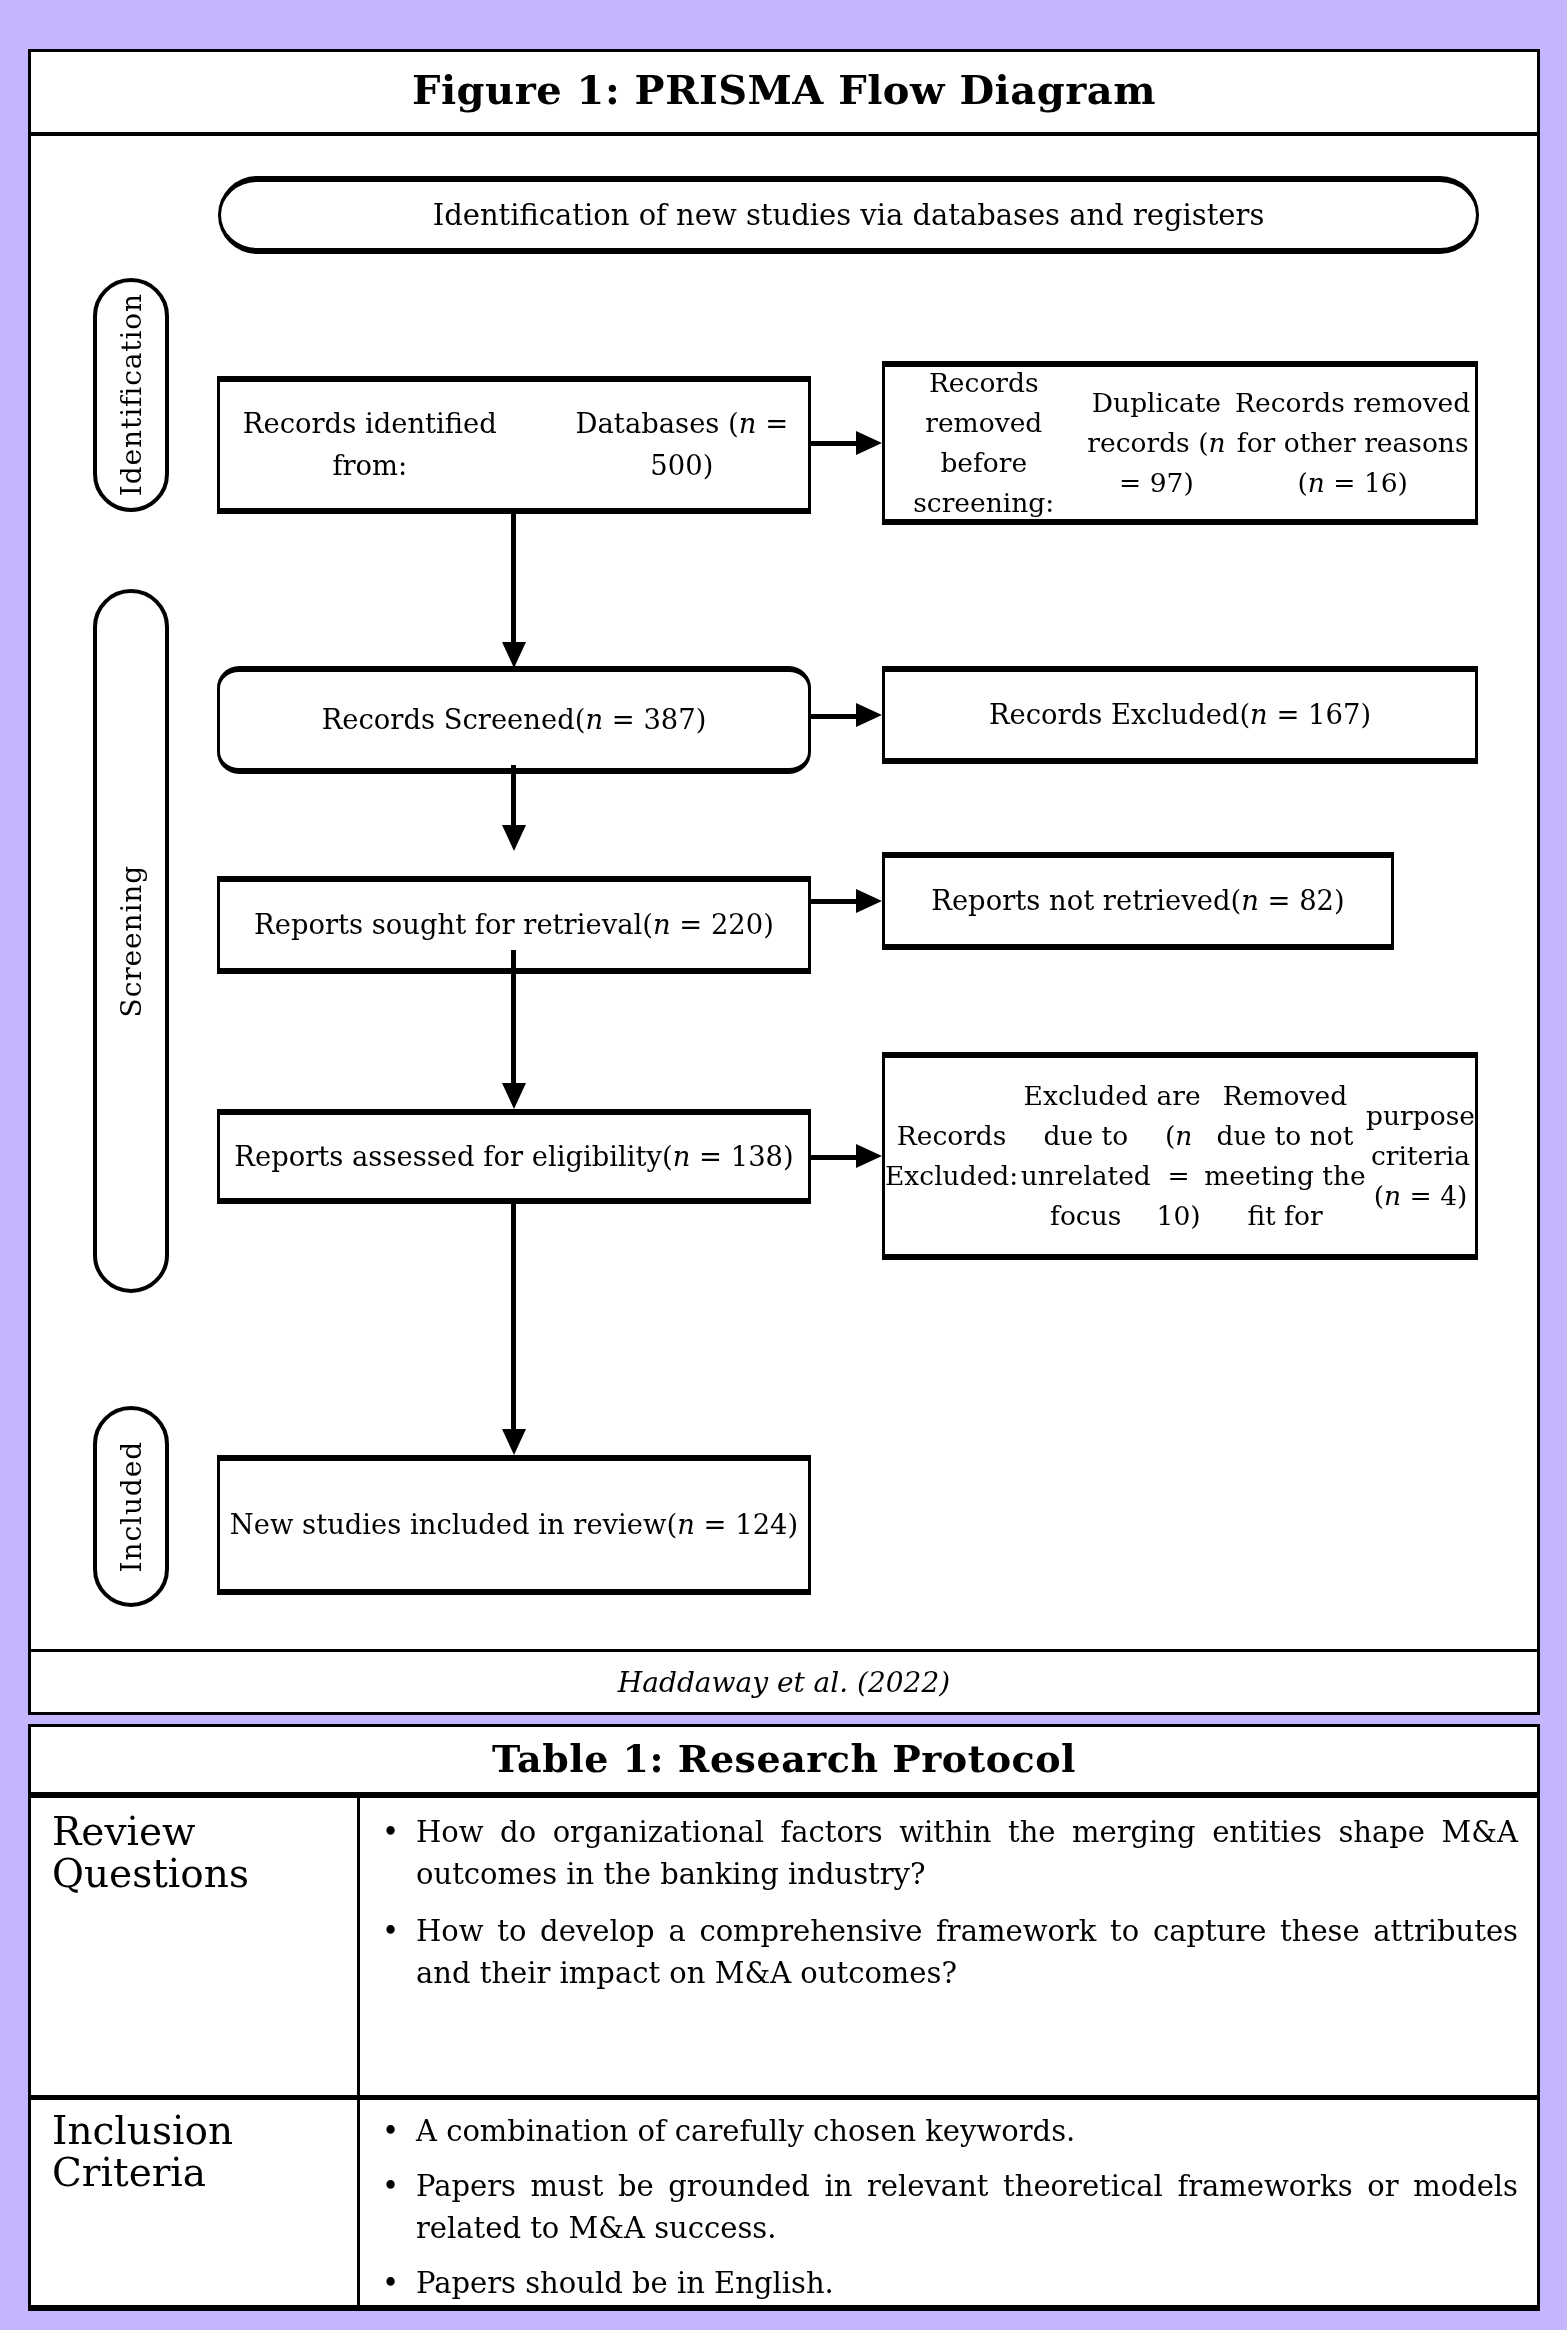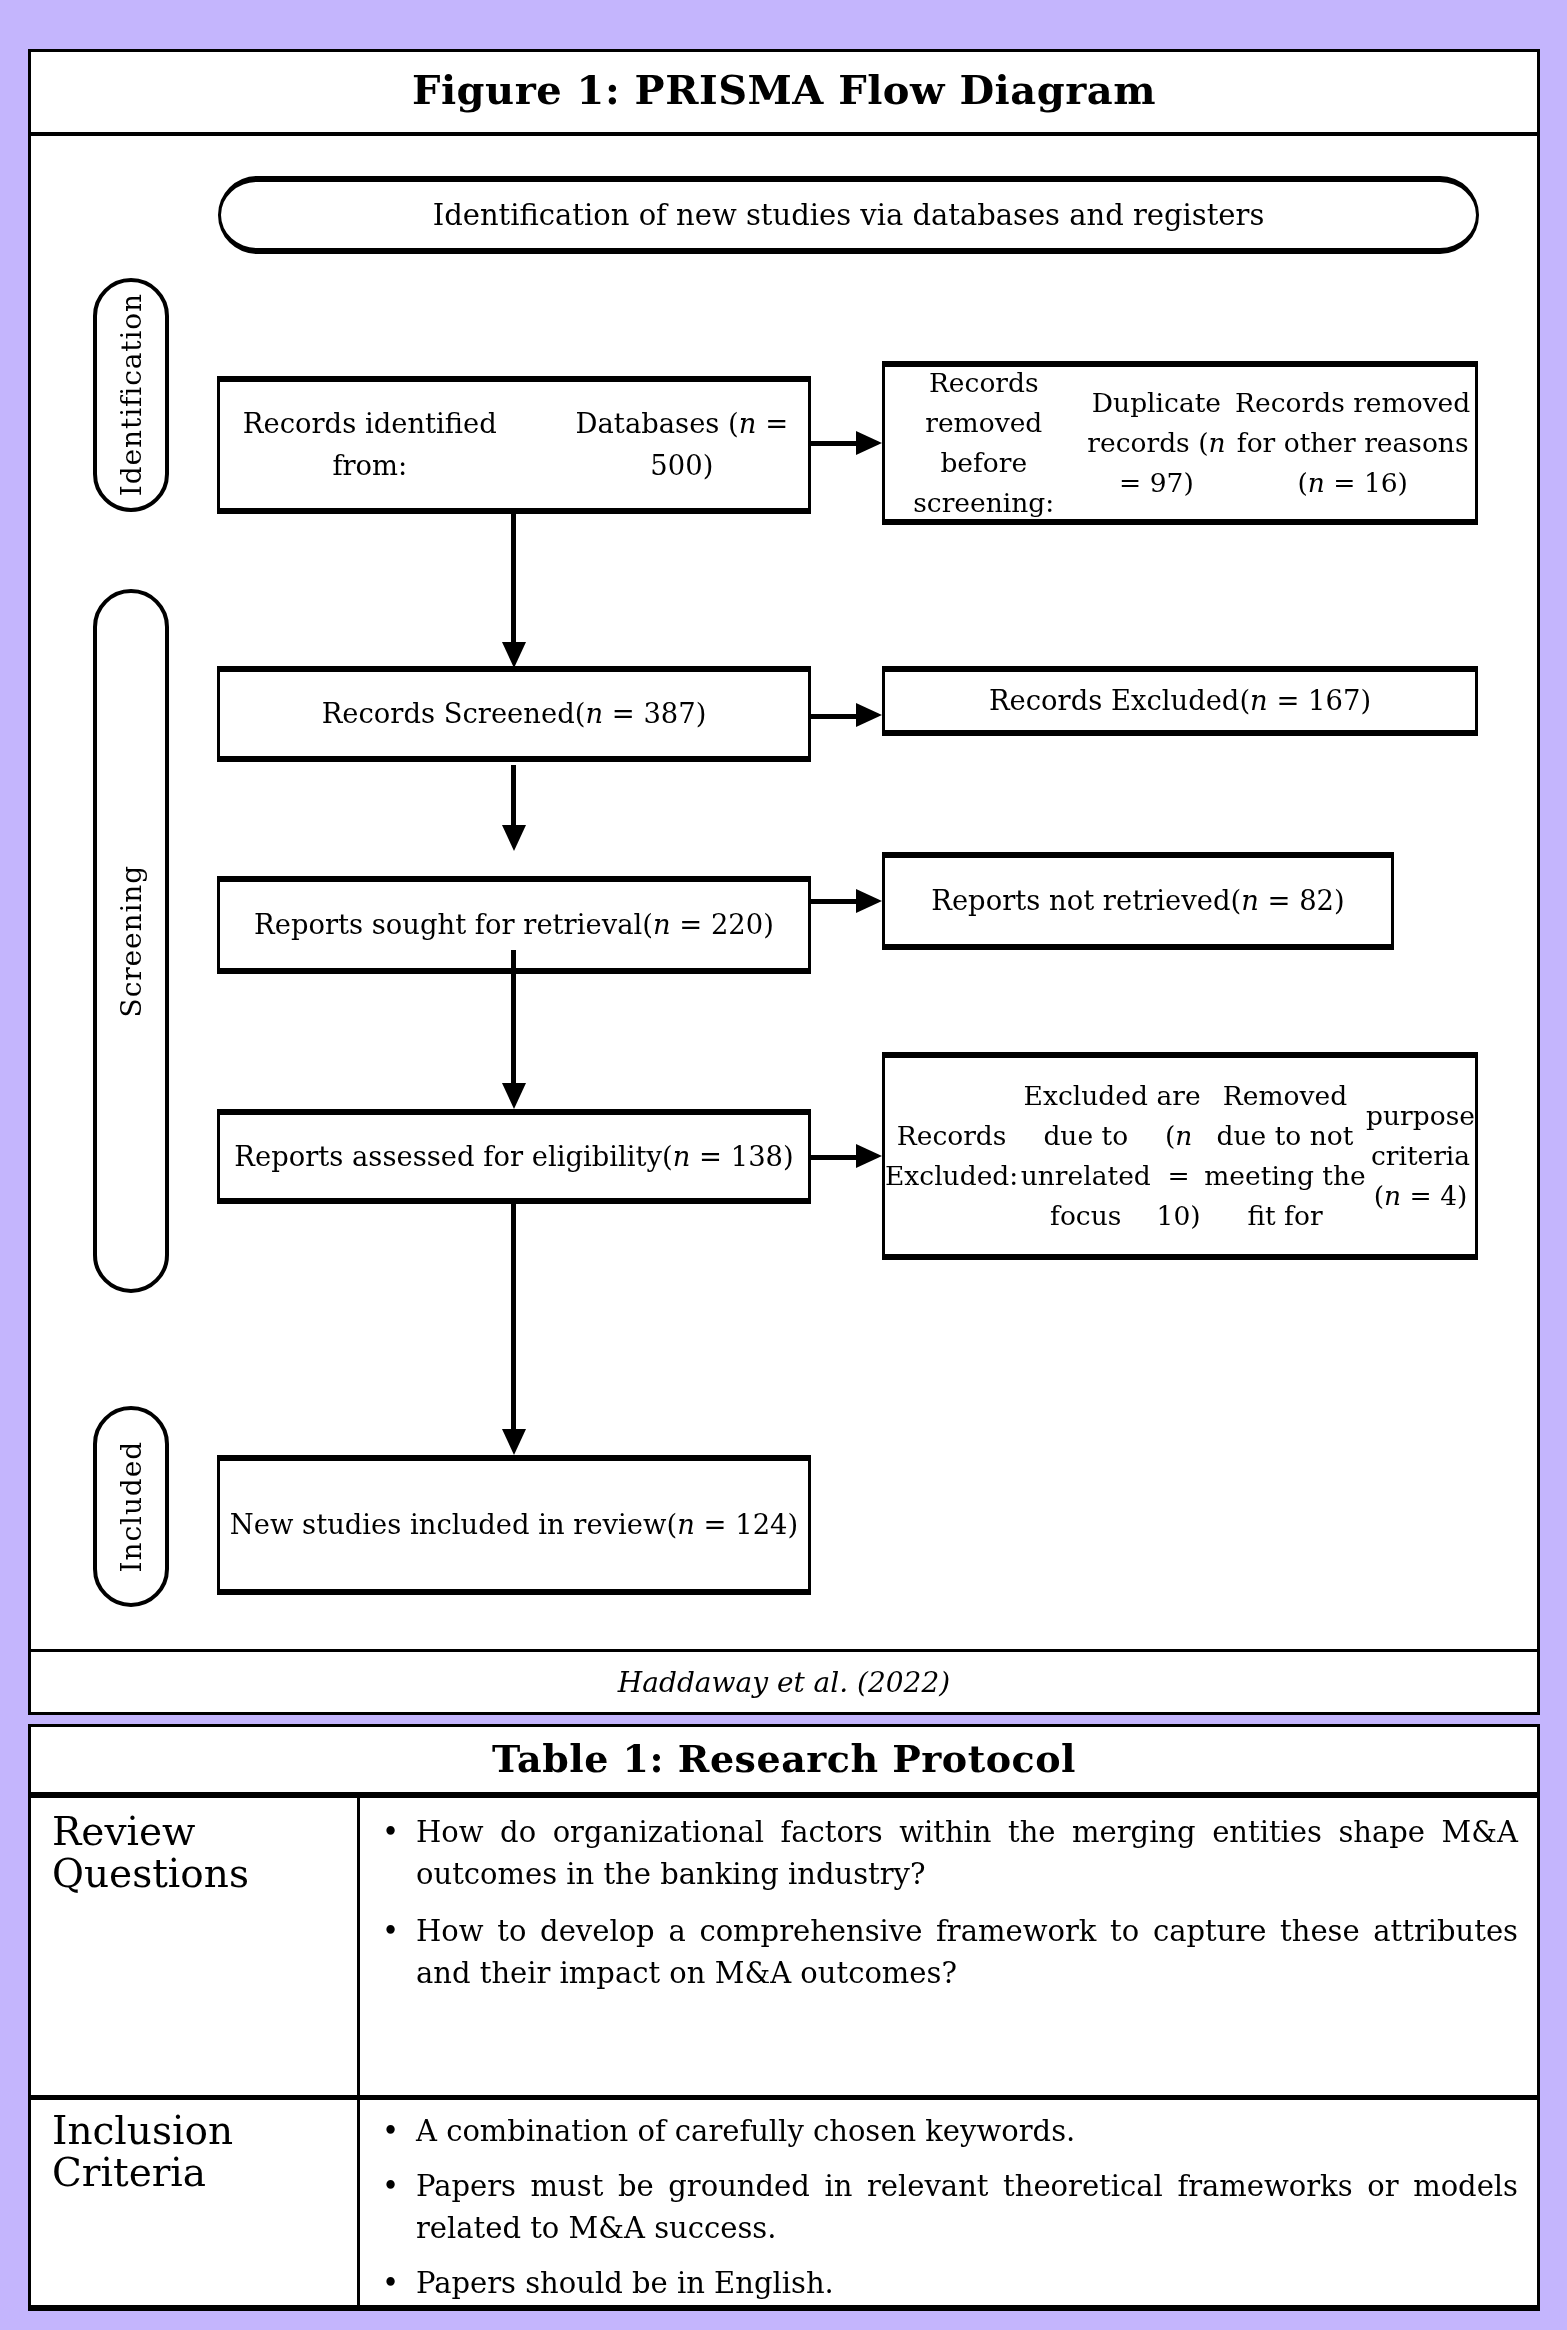--- a/index.html
+++ b/index.html
@@ -65,21 +65,21 @@
     <span class="vtext">Screening</span>
   </div>
   <div class="abs pill" style="left:93px;top:1406px;width:76px;height:201px;">
     <span class="vtext">Included</span>
   </div>
 
   <div class="abs fbox" style="left:217px;top:376px;width:594px;height:138px;gap:36px;">
     <span class="fline">Records identified from:</span>
     <span class="fline">Databases (<i>n</i> = 500)</span>
   </div>
-  <div class="abs fbox" style="left:217px;top:666px;width:594px;height:96px;">
+  <div class="abs fbox" style="left:217px;top:666px;width:594px;height:108px;border-radius:22px;">
     <span class="fline">Records Screened</span>
     <span class="fline">(<i>n</i> = 387)</span>
   </div>
   <div class="abs fbox" style="left:217px;top:876px;width:594px;height:98px;">
     <span class="fline">Reports sought for retrieval</span>
     <span class="fline">(<i>n</i> = 220)</span>
   </div>
   <div class="abs fbox" style="left:217px;top:1109px;width:594px;height:95px;">
     <span class="fline">Reports assessed for eligibility</span>
     <span class="fline">(<i>n</i> = 138)</span>
@@ -87,21 +87,21 @@
   <div class="abs fbox" style="left:217px;top:1455px;width:594px;height:140px;">
     <span class="fline">New studies included in review</span>
     <span class="fline">(<i>n</i> = 124)</span>
   </div>
 
   <div class="abs fbox small" style="left:882px;top:361px;width:596px;height:164px;">
     <span class="fline">Records removed before screening:</span>
     <span class="fline">Duplicate records (<i>n</i> = 97)</span>
     <span class="fline">Records removed for other reasons (<i>n</i> = 16)</span>
   </div>
-  <div class="abs fbox" style="left:882px;top:666px;width:596px;height:70px;">
+  <div class="abs fbox" style="left:882px;top:666px;width:596px;height:98px;">
     <span class="fline">Records Excluded</span>
     <span class="fline">(<i>n</i> = 167)</span>
   </div>
   <div class="abs fbox" style="left:882px;top:852px;width:512px;height:98px;">
     <span class="fline">Reports not retrieved</span>
     <span class="fline">(<i>n</i> = 82)</span>
   </div>
   <div class="abs fbox small" style="left:882px;top:1052px;width:596px;height:208px;">
     <span class="fline">Records Excluded:</span>
     <span class="fline">Excluded due to unrelated focus</span>

